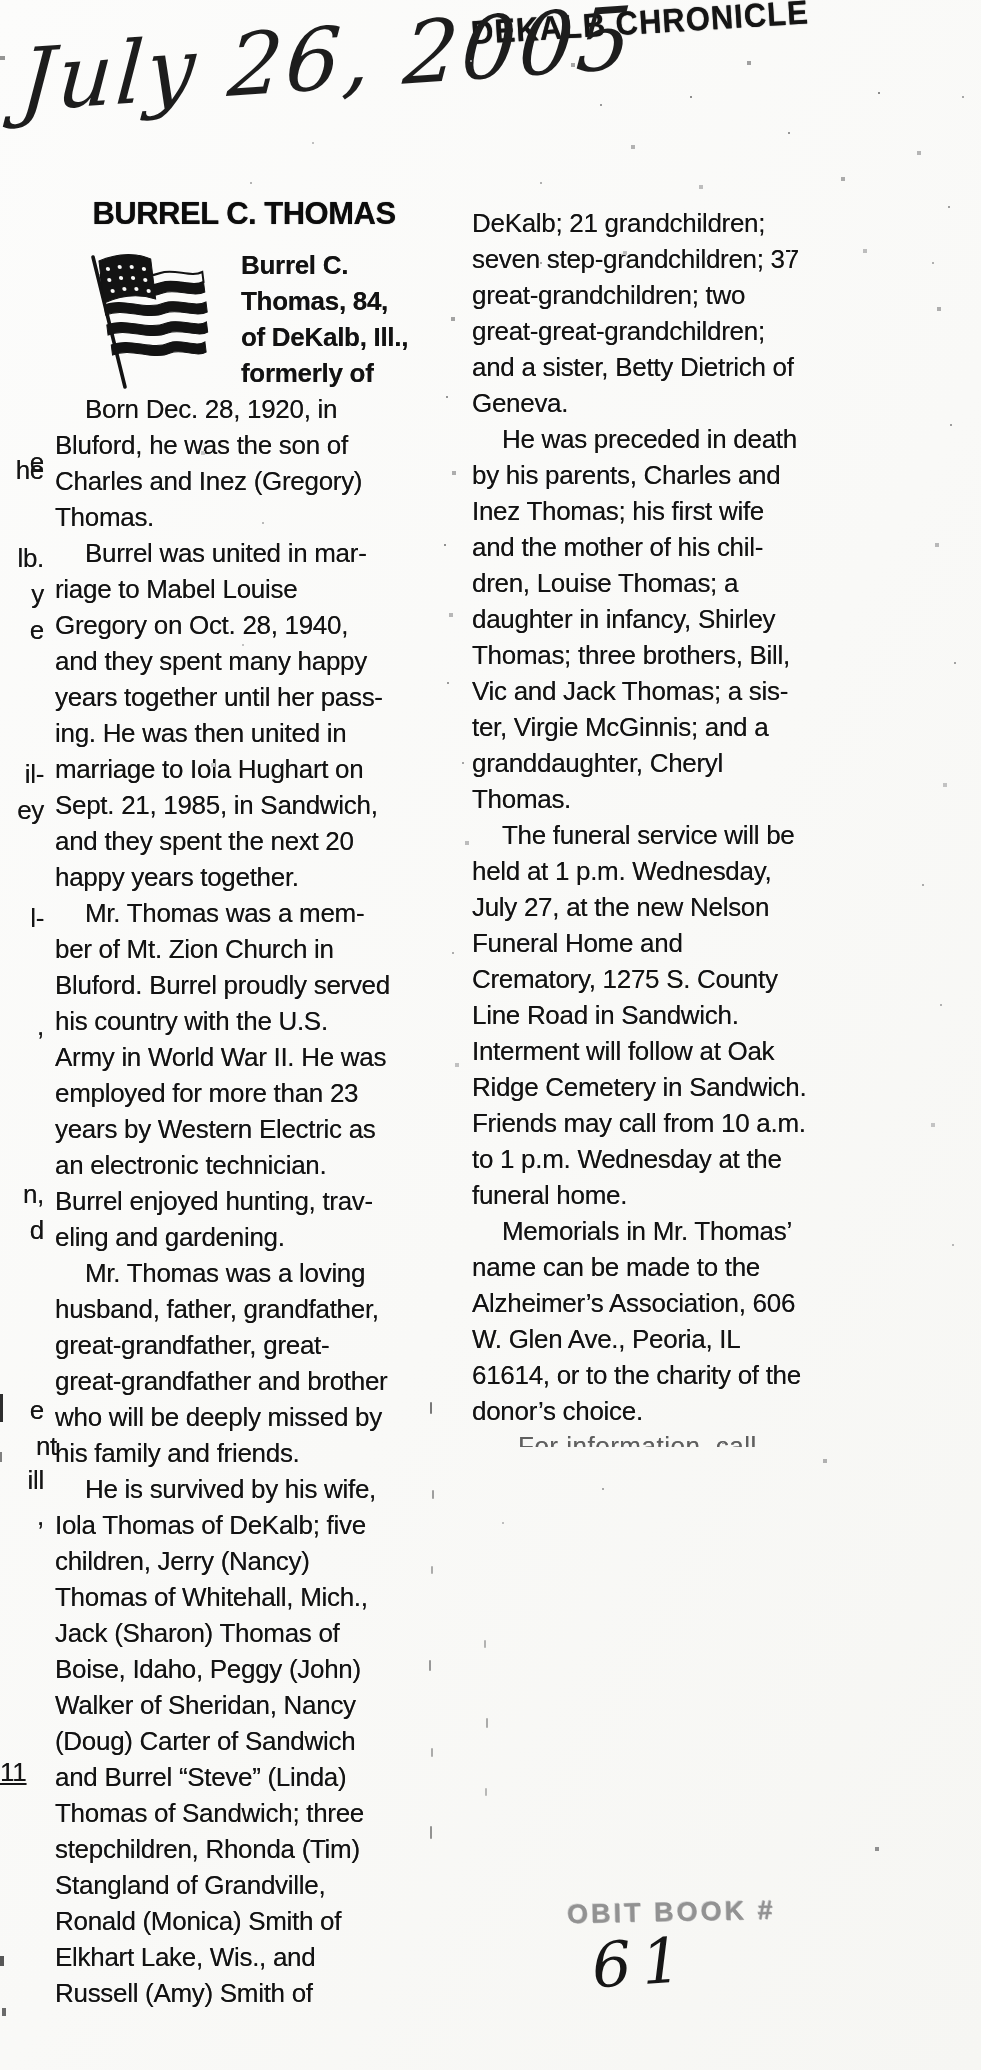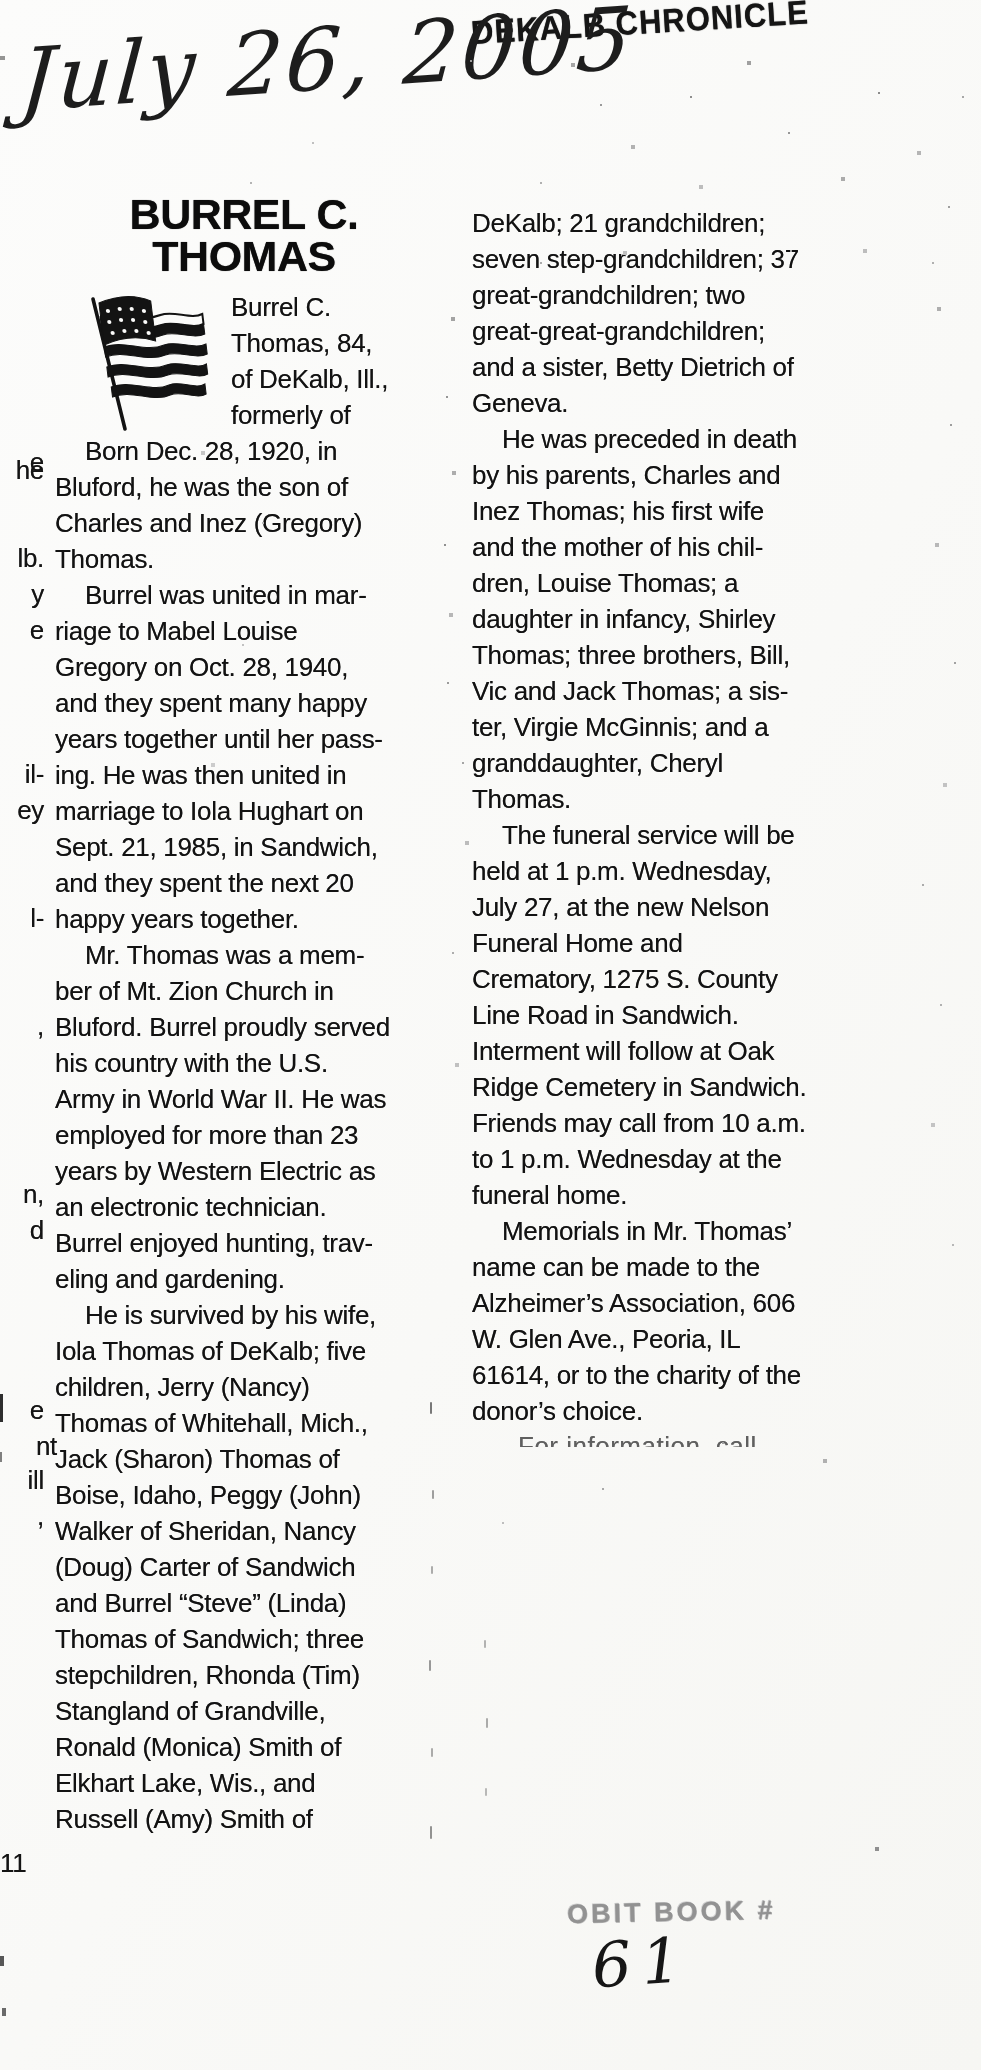--- a/index.html
+++ b/index.html
@@ -36,35 +36,35 @@
     position:absolute;left:592px;top:1926px;
     font-family:"DejaVu Serif",serif;font-style:italic;
     font-size:62px;letter-spacing:10px;color:#161616;
     transform:rotate(-4deg);
   }
   
   .col-left{position:absolute;left:55px;top:193px;width:378px;}
   .col-right{position:absolute;left:472px;top:205px;width:440px;}
   .obit-title{
     margin:0 0 8px 0;text-align:center;
-    font-size:43px;line-height:42px;font-weight:bold;
+    font-size:31px;line-height:42px;font-weight:bold;
     letter-spacing:-0.5px;color:#0c0c0c;
     text-shadow:0 0 0.8px rgba(0,0,0,.8);
   }
   .para,.intro-beside{
     white-space:pre-line;
     font-size:26px;line-height:36px;letter-spacing:-0.3px;
     margin:0;color:#121212;
     text-shadow:0 0 0.6px rgba(10,10,10,0.65);
   }
   .para{text-indent:30px;}
   .para.no-indent{text-indent:0;}
   .intro-row{display:flex;align-items:flex-start;height:148px;}
   .flag-wrap{flex:0 0 auto;width:150px;margin:2px 0 0 8px;}
-  .intro-beside{margin-left:18px;padding-top:4px;}
+  .intro-beside{margin-left:28px;padding-top:4px;font-weight:bold;}
   .cutoff-line{
     height:17px;overflow:hidden;margin-top:1px;
     white-space:pre-line;text-indent:46px;
     font-size:26px;line-height:32px;letter-spacing:0.5px;
     color:#3a3a3a;opacity:.8;
     text-shadow:0 0 0.5px rgba(30,30,30,.6);
   }
   
   .frag{
     position:absolute;display:block;
@@ -158,20 +158,26 @@
     <div class="para">Mr. Thomas was a mem-
 ber of Mt. Zion Church in
 Bluford. Burrel proudly served
 his country with the U.S.
 Army in World War II. He was
 employed for more than 23
 years by Western Electric as
 an electronic technician.
 Burrel enjoyed hunting, trav-
 eling and gardening.</div>
+    <div class="para">Mr. Thomas was a loving
+husband, father, grandfather,
+great-grandfather, great-
+great-grandfather and brother
+who will be deeply missed by
+his family and friends.</div>
     <div class="para">He is survived by his wife,
 Iola Thomas of DeKalb; five
 children, Jerry (Nancy)
 Thomas of Whitehall, Mich.,
 Jack (Sharon) Thomas of
 Boise, Idaho, Peggy (John)
 Walker of Sheridan, Nancy
 (Doug) Carter of Sandwich
 and Burrel “Steve” (Linda)
 Thomas of Sandwich; three
@@ -232,21 +238,21 @@
       <span class="frag" style="top: 756px; left: 0px; width: 44px;">il-</span>
       <span class="frag" style="top: 792px; left: 0px; width: 44px;">ey</span>
       <span class="frag" style="top: 900px; left: 0px; width: 44px;">l-</span>
       <span class="frag" style="top: 1008px; left: 0px; width: 44px;">,</span>
       <span class="frag" style="top: 1176px; left: 0px; width: 44px;">n,</span>
       <span class="frag" style="top: 1212px; left: 0px; width: 44px;">d</span>
       <span class="frag" style="top: 1392px; left: 0px; width: 44px;">e</span>
       <span class="frag" style="top: 1428px; left: 13px; width: 44px;">nt</span>
       <span class="frag" style="top: 1462px; left: 0px; width: 44px;">ill</span>
       <span class="frag" style="top: 1498px; left: 0px; width: 44px;">,</span>
-      <span class="frag" style="top: 1845px; left: 0px; width: 26px; text-align: left;">11</span>
+      <span class="frag" style="top: 1754px; left: 0px; width: 26px; text-align: left; text-decoration: underline;">11</span>
     </div>
 
   <div class="speckles"></div>
   <div class="dash" style="left:430px;top:1402px;height:12px;"></div>
   <div class="dash" style="left:432px;top:1490px;height:9px;opacity:.7;"></div>
   <div class="dash" style="left:431px;top:1566px;height:8px;opacity:.6;"></div>
   <div class="dash" style="left:429px;top:1660px;height:11px;opacity:.75;"></div>
   <div class="dash" style="left:431px;top:1748px;height:9px;opacity:.6;"></div>
   <div class="dash" style="left:430px;top:1826px;height:13px;opacity:.8;"></div>
   <div class="dash" style="left:484px;top:1640px;height:8px;opacity:.55;"></div>

